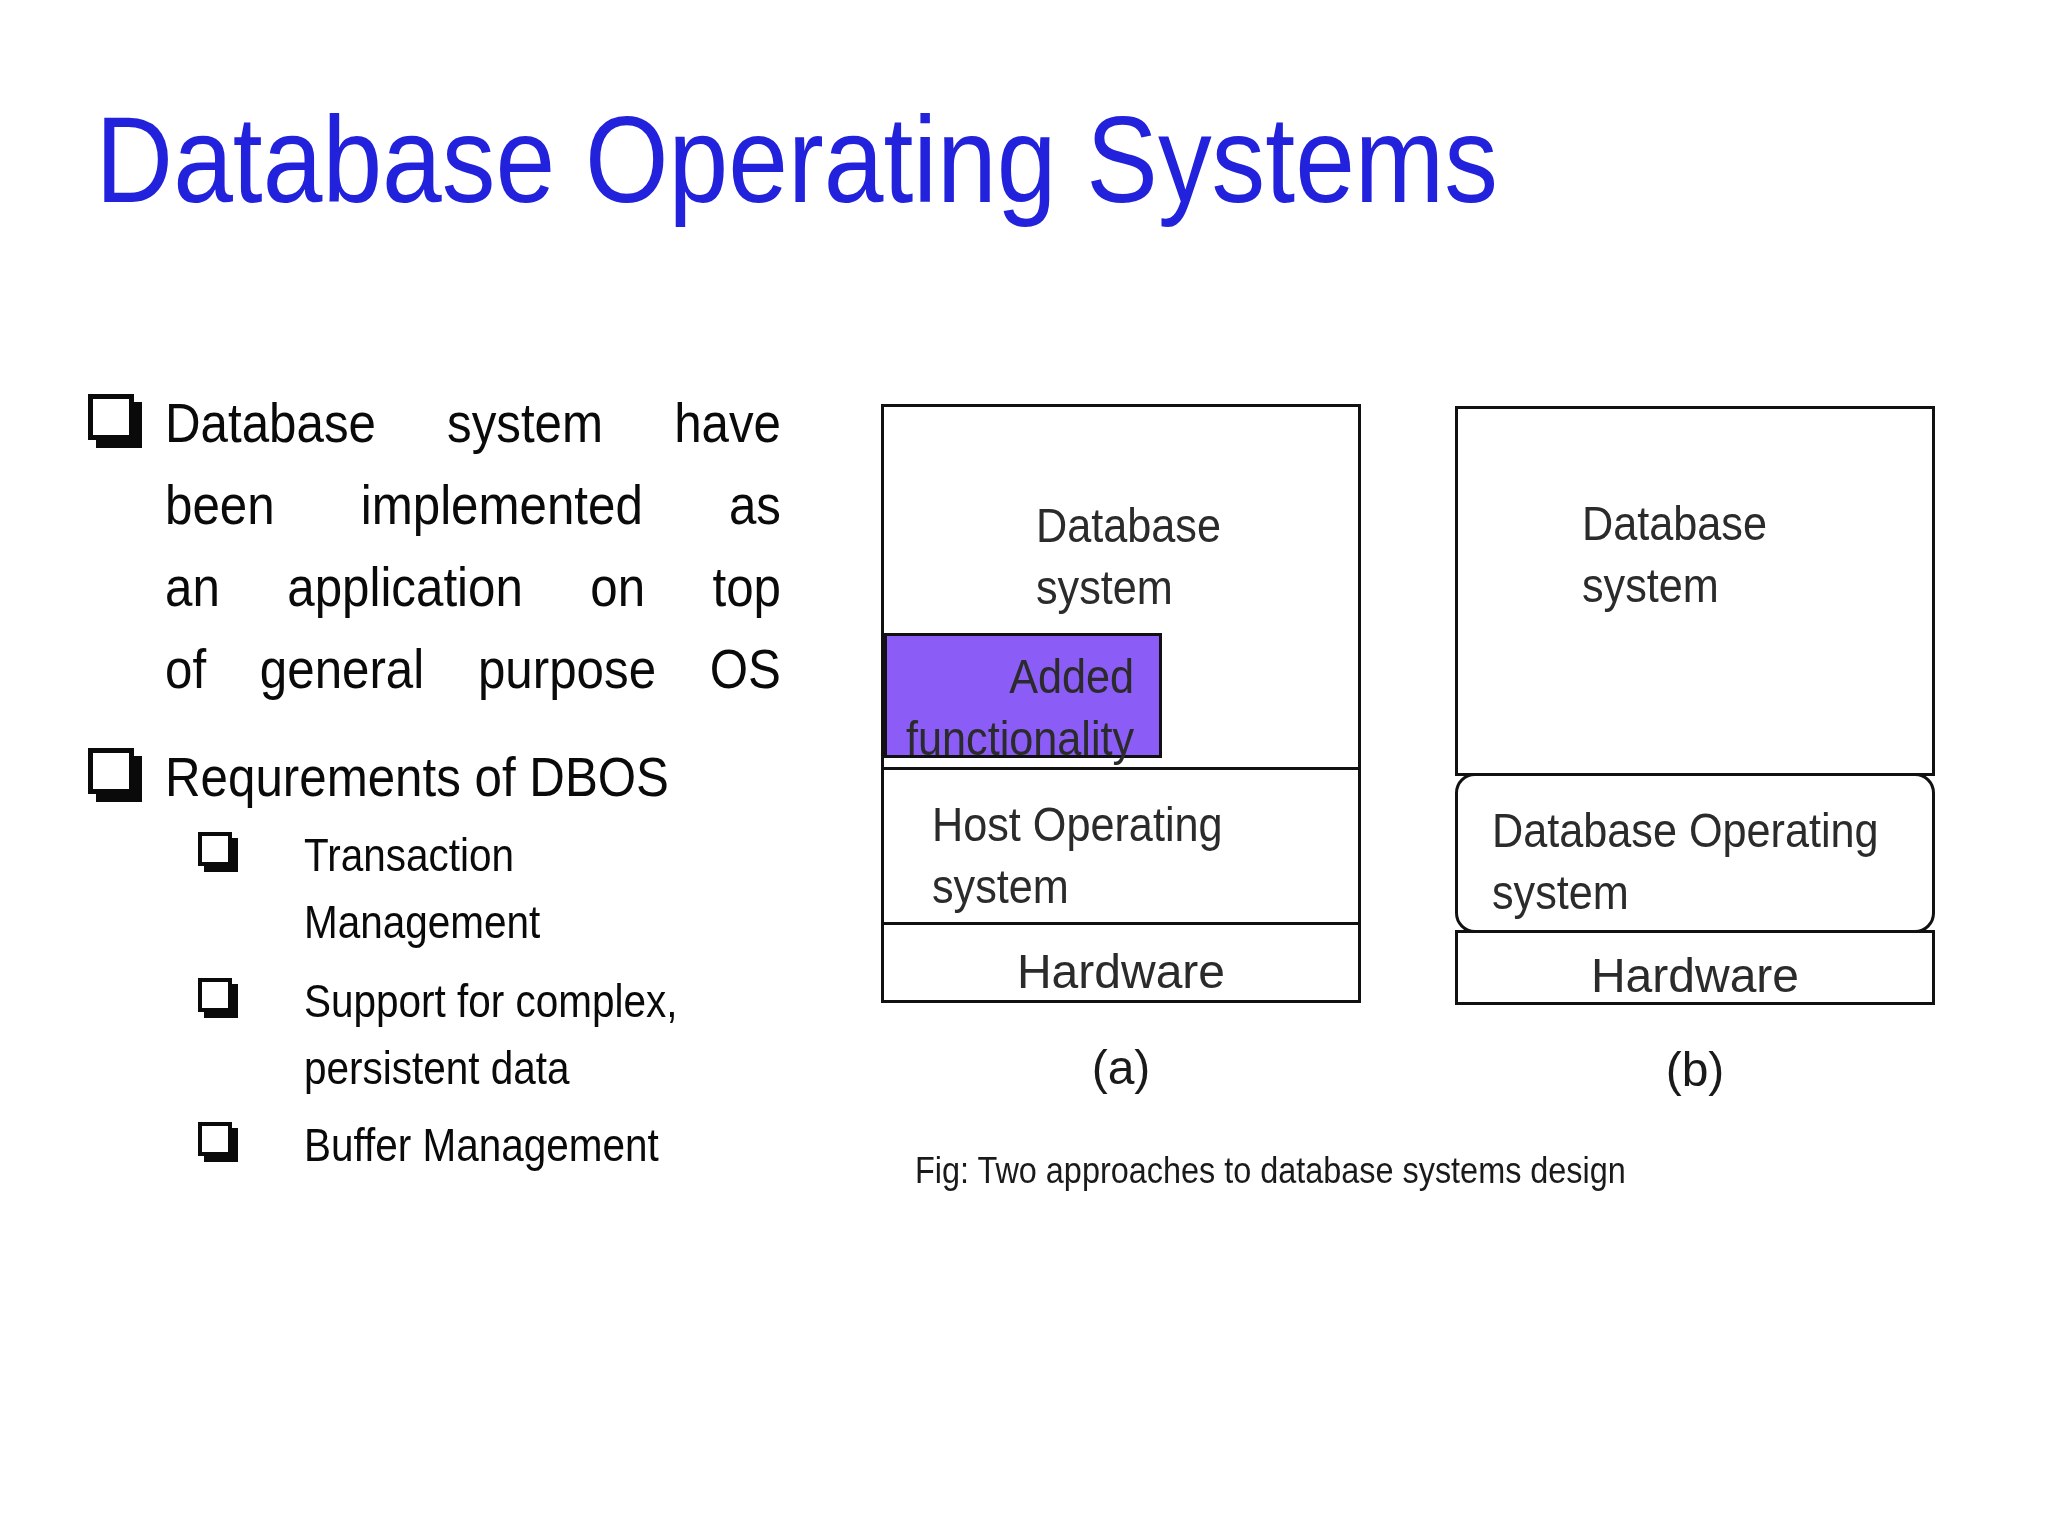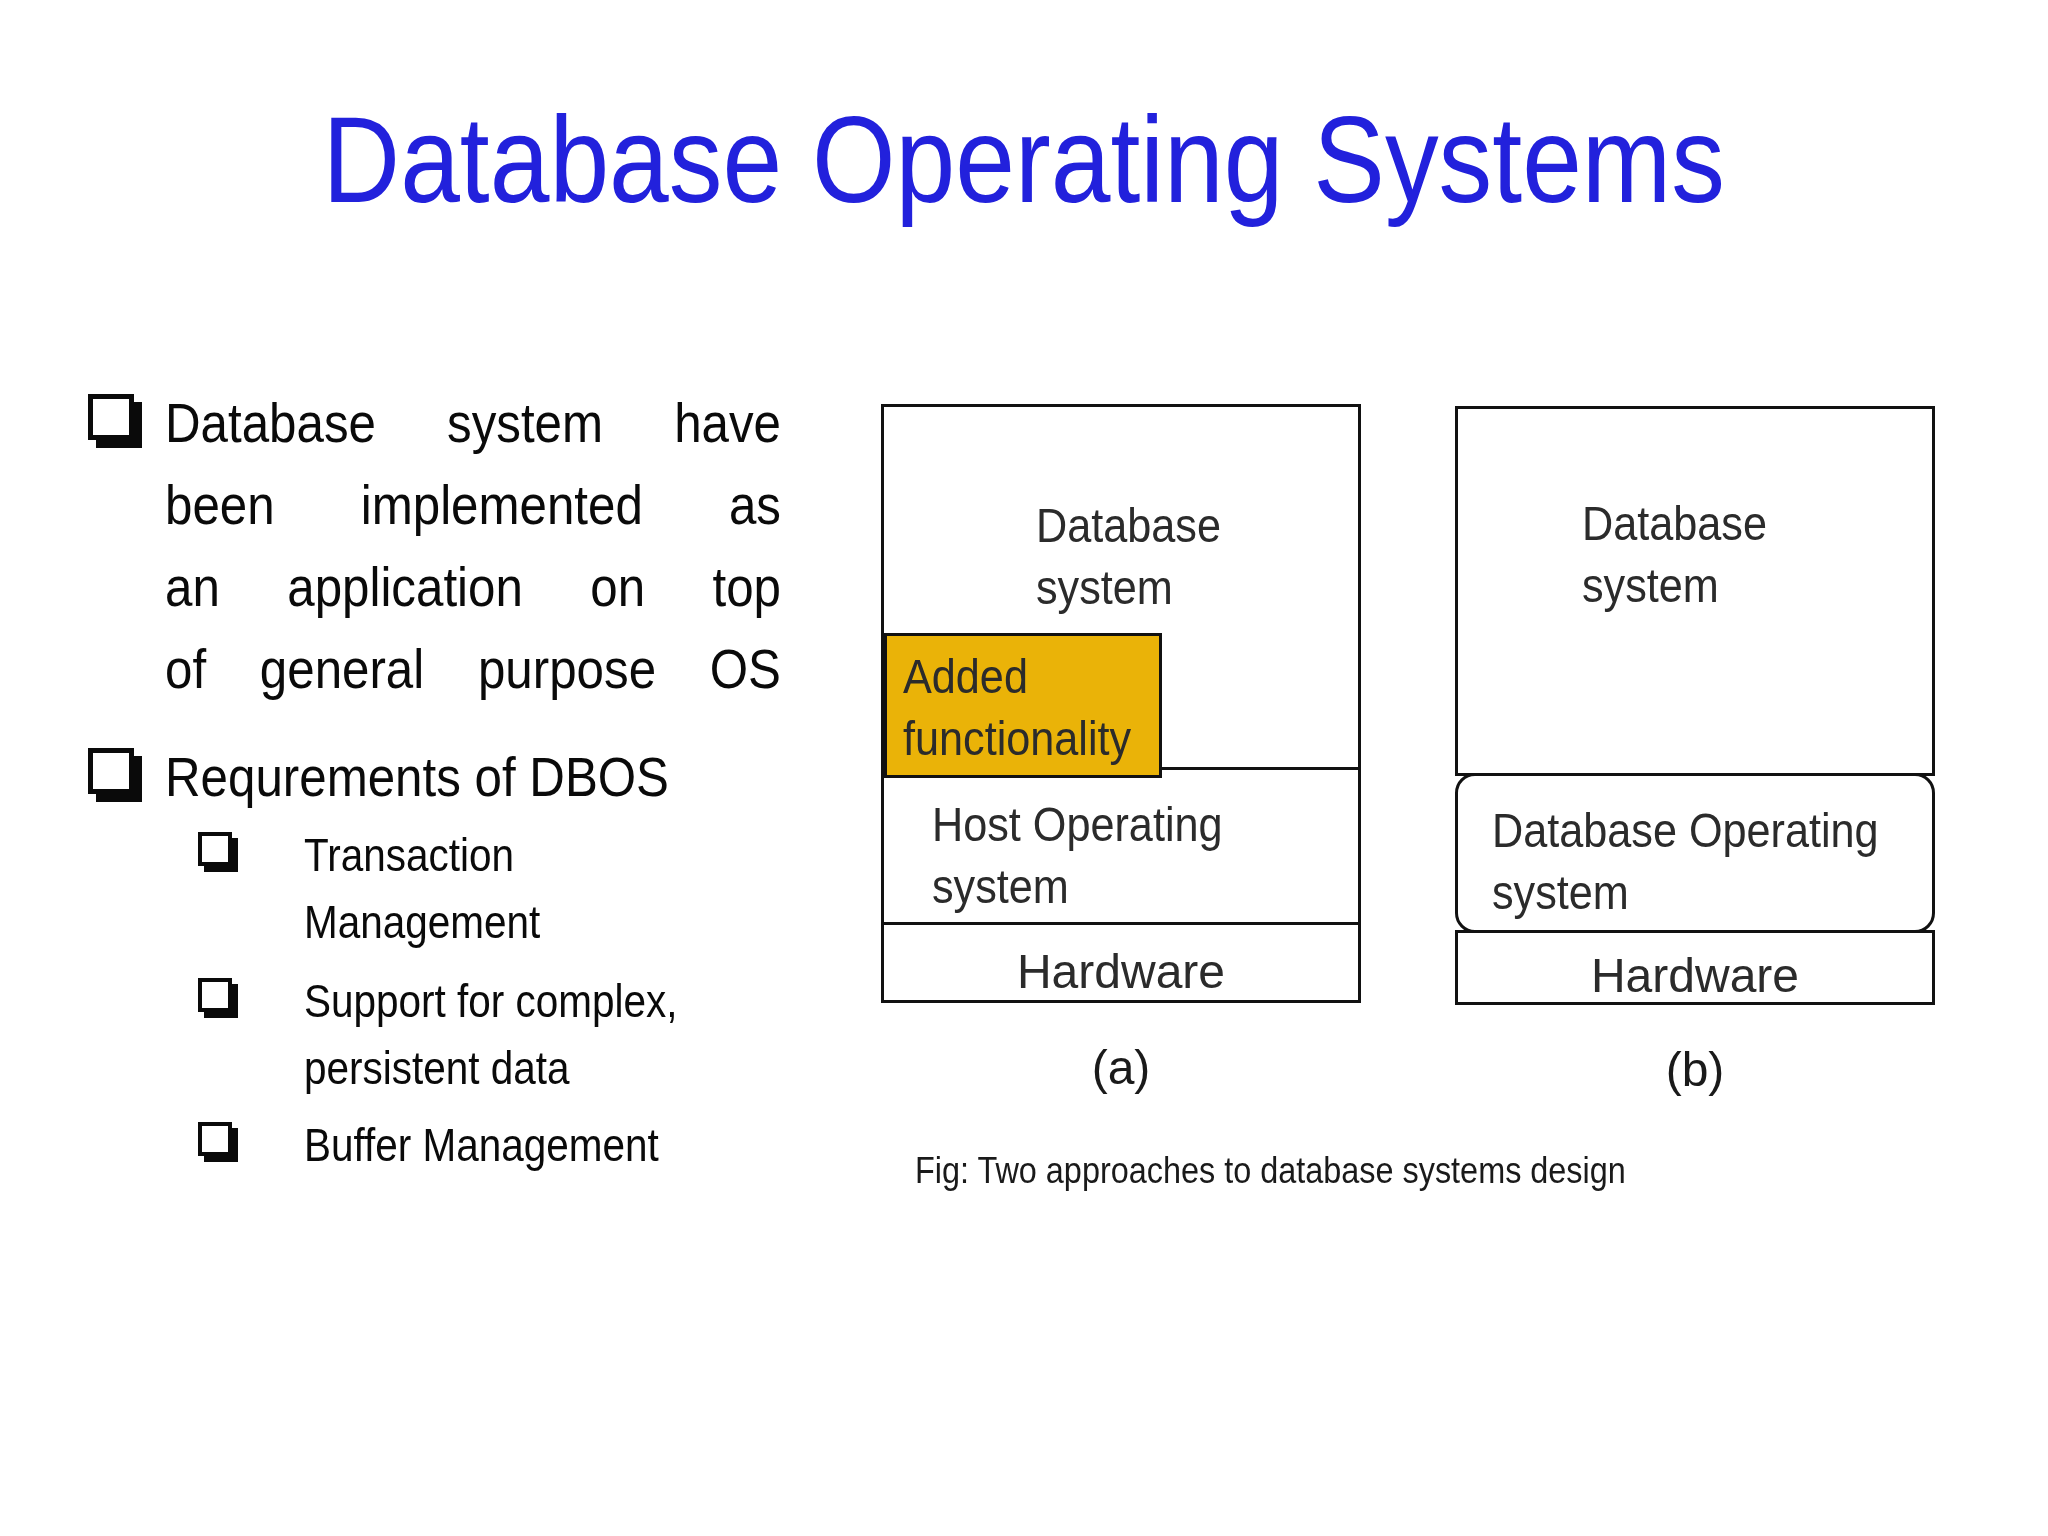--- a/index.html
+++ b/index.html
@@ -8,21 +8,21 @@
     background:#ffffff;
     font-family:"Liberation Sans","DejaVu Sans",sans-serif;
     color:#0a0a0a;
   }
   
   .cx{display:block;transform:scaleX(0.88);transform-origin:0 0;}
   .cx-center{display:inline-block;transform:scaleX(0.88);transform-origin:50% 0;}
   .cx-left{display:inline-block;transform:scaleX(0.9);transform-origin:0 0;}
 
   
-  .title-wrap{position:absolute;left:0;top:84px;width:2048px;text-align:center;}
+  .title-wrap{position:absolute;left:0;top:84px;width:2048px;}
   .title{
     font-size:122px;line-height:1.25;color:#2221dc;white-space:nowrap;
   }
 
   
   .chk{
     display:block;background:#ffffff;border:5px solid #0a0a0a;
     box-shadow:8px 8px 0 0 #0a0a0a;box-sizing:border-box;
   }
   .chk-lg{width:46px;height:46px;}
@@ -42,22 +42,22 @@
   
   .diagram{position:absolute;}
   .dbox{
     position:relative;box-sizing:border-box;border:3px solid #111111;
     background:#ffffff;width:480px;
   }
   .dbox + .dbox{margin-top:-3px;}
   .dtext{font-size:48px;line-height:62px;color:#2b2b2b;white-space:nowrap;}
   .added-box{
     position:absolute;box-sizing:border-box;border:3px solid #111111;
-    background:#eab308;left:0;top:226px;width:278px;height:145px;
-    padding:10px 0 0 16px;z-index:2;overflow:visible;
+    background:#8b5cf6;left:0;top:226px;width:278px;height:125px;
+    padding:10px 0 0 16px;z-index:2;overflow:visible;text-align:right;
   }
   .hw-text{text-align:center;padding-top:16px;}
   .diag-label{
     position:absolute;width:480px;text-align:center;top:636px;
     font-size:48px;color:#1a1a1a;
   }
   .caption{
     position:absolute;left:915px;top:1150px;font-size:36px;color:#1a1a1a;
     white-space:nowrap;
   }

